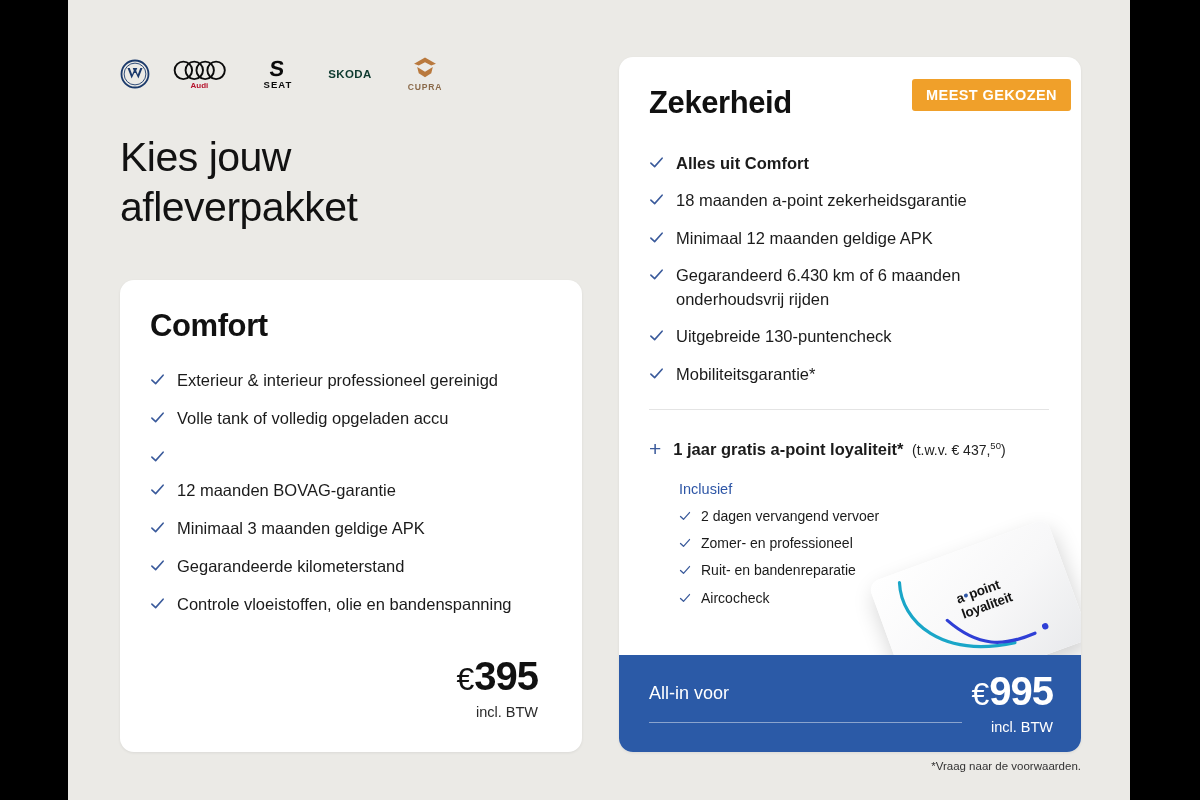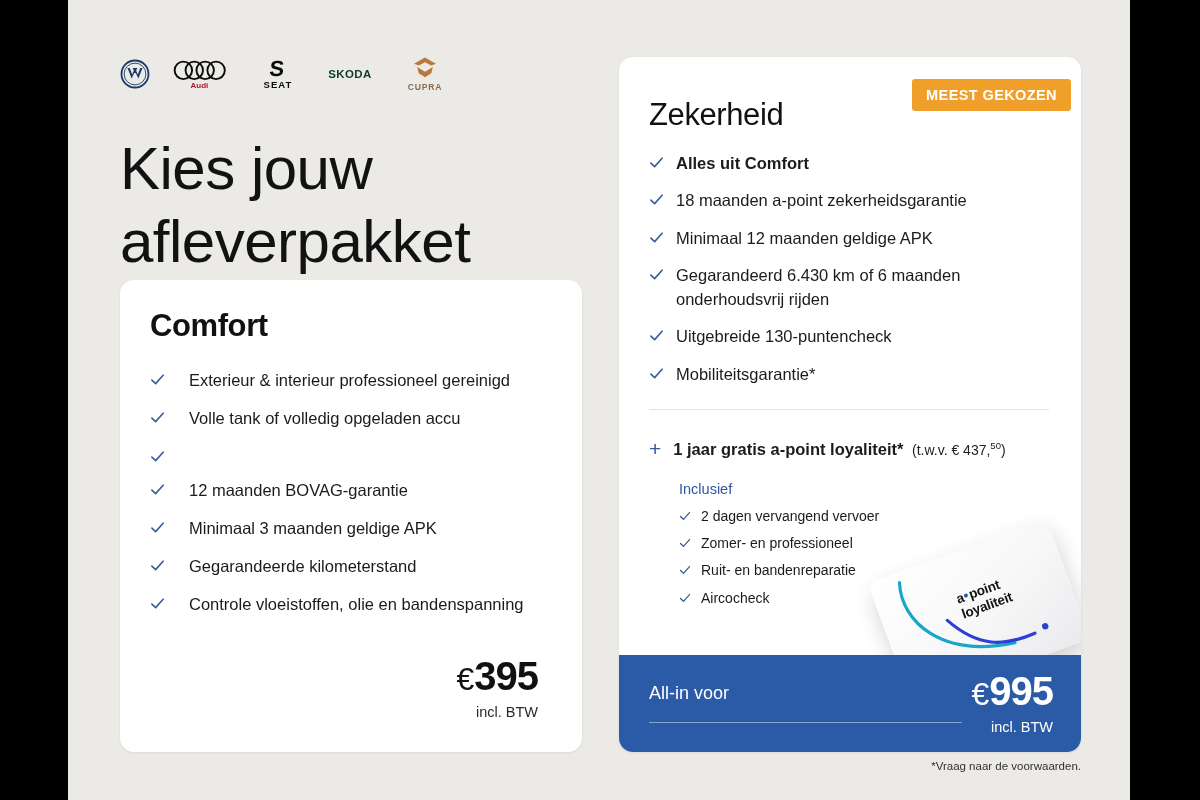--- a/index.html
+++ b/index.html
@@ -56,21 +56,21 @@
     gap: 22px;
     height: 42px;
   }
   .logo { display: block; }
 
   #main-heading {
     position: absolute;
     left: 0;
     top: 132px;
     width: 420px;
-    font-size: 60px;
+    font-size: 41px;
     line-height: 1.22;
     font-weight: 400;
     letter-spacing: -0.5px;
     color: #121212;
   }
 
   
   #comfort-card {
     position: absolute;
     left: 0;
@@ -94,21 +94,21 @@
   #comfort-list {
     position: absolute;
     left: 30px;
     top: 88px;
     width: 400px;
     list-style: none;
   }
   #comfort-list li {
     display: flex;
     align-items: flex-start;
-    gap: 24px;
+    gap: 12px;
     margin-bottom: 14px;
     font-size: 16.5px;
     line-height: 1.47;
     color: #1b1b1b;
   }
 
   .chk {
     flex: 0 0 auto;
     width: 15px;
     height: 15px;
@@ -161,23 +161,23 @@
     font-weight: 700;
     letter-spacing: 0.4px;
     padding: 8px 14px 8px 14px;
     border-radius: 3px;
     white-space: nowrap;
   }
 
   #zeker-title {
     position: absolute;
     left: 30px;
-    top: 40px;
+    top: 28px;
     font-size: 31px;
-    font-weight: 400;
+    font-weight: 700;
     letter-spacing: -0.4px;
     color: #111111;
   }
 
   #zeker-list {
     position: absolute;
     left: 30px;
     top: 94px;
     width: 410px;
     list-style: none;

